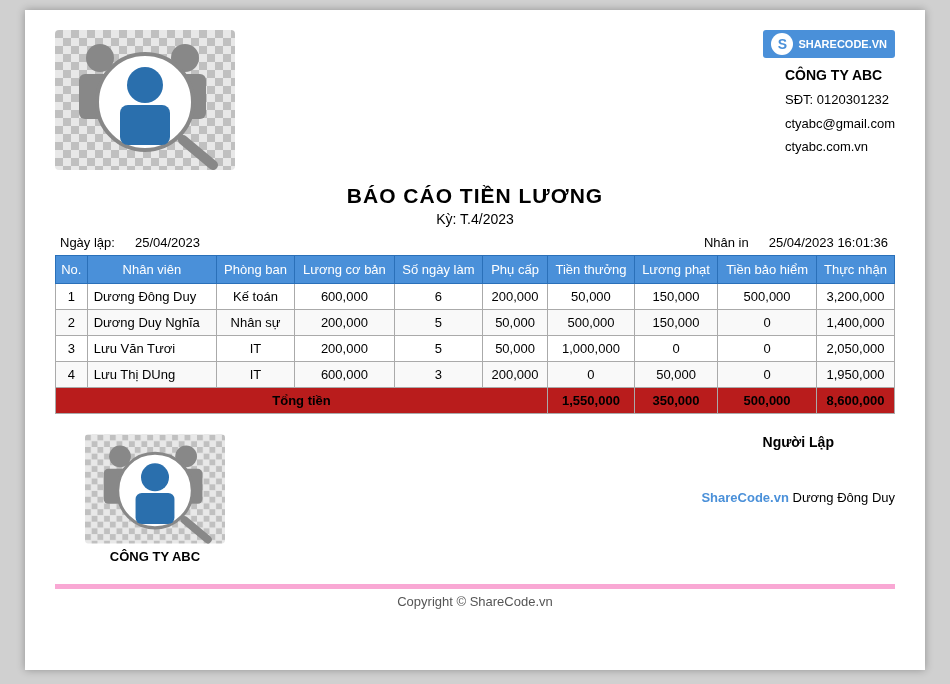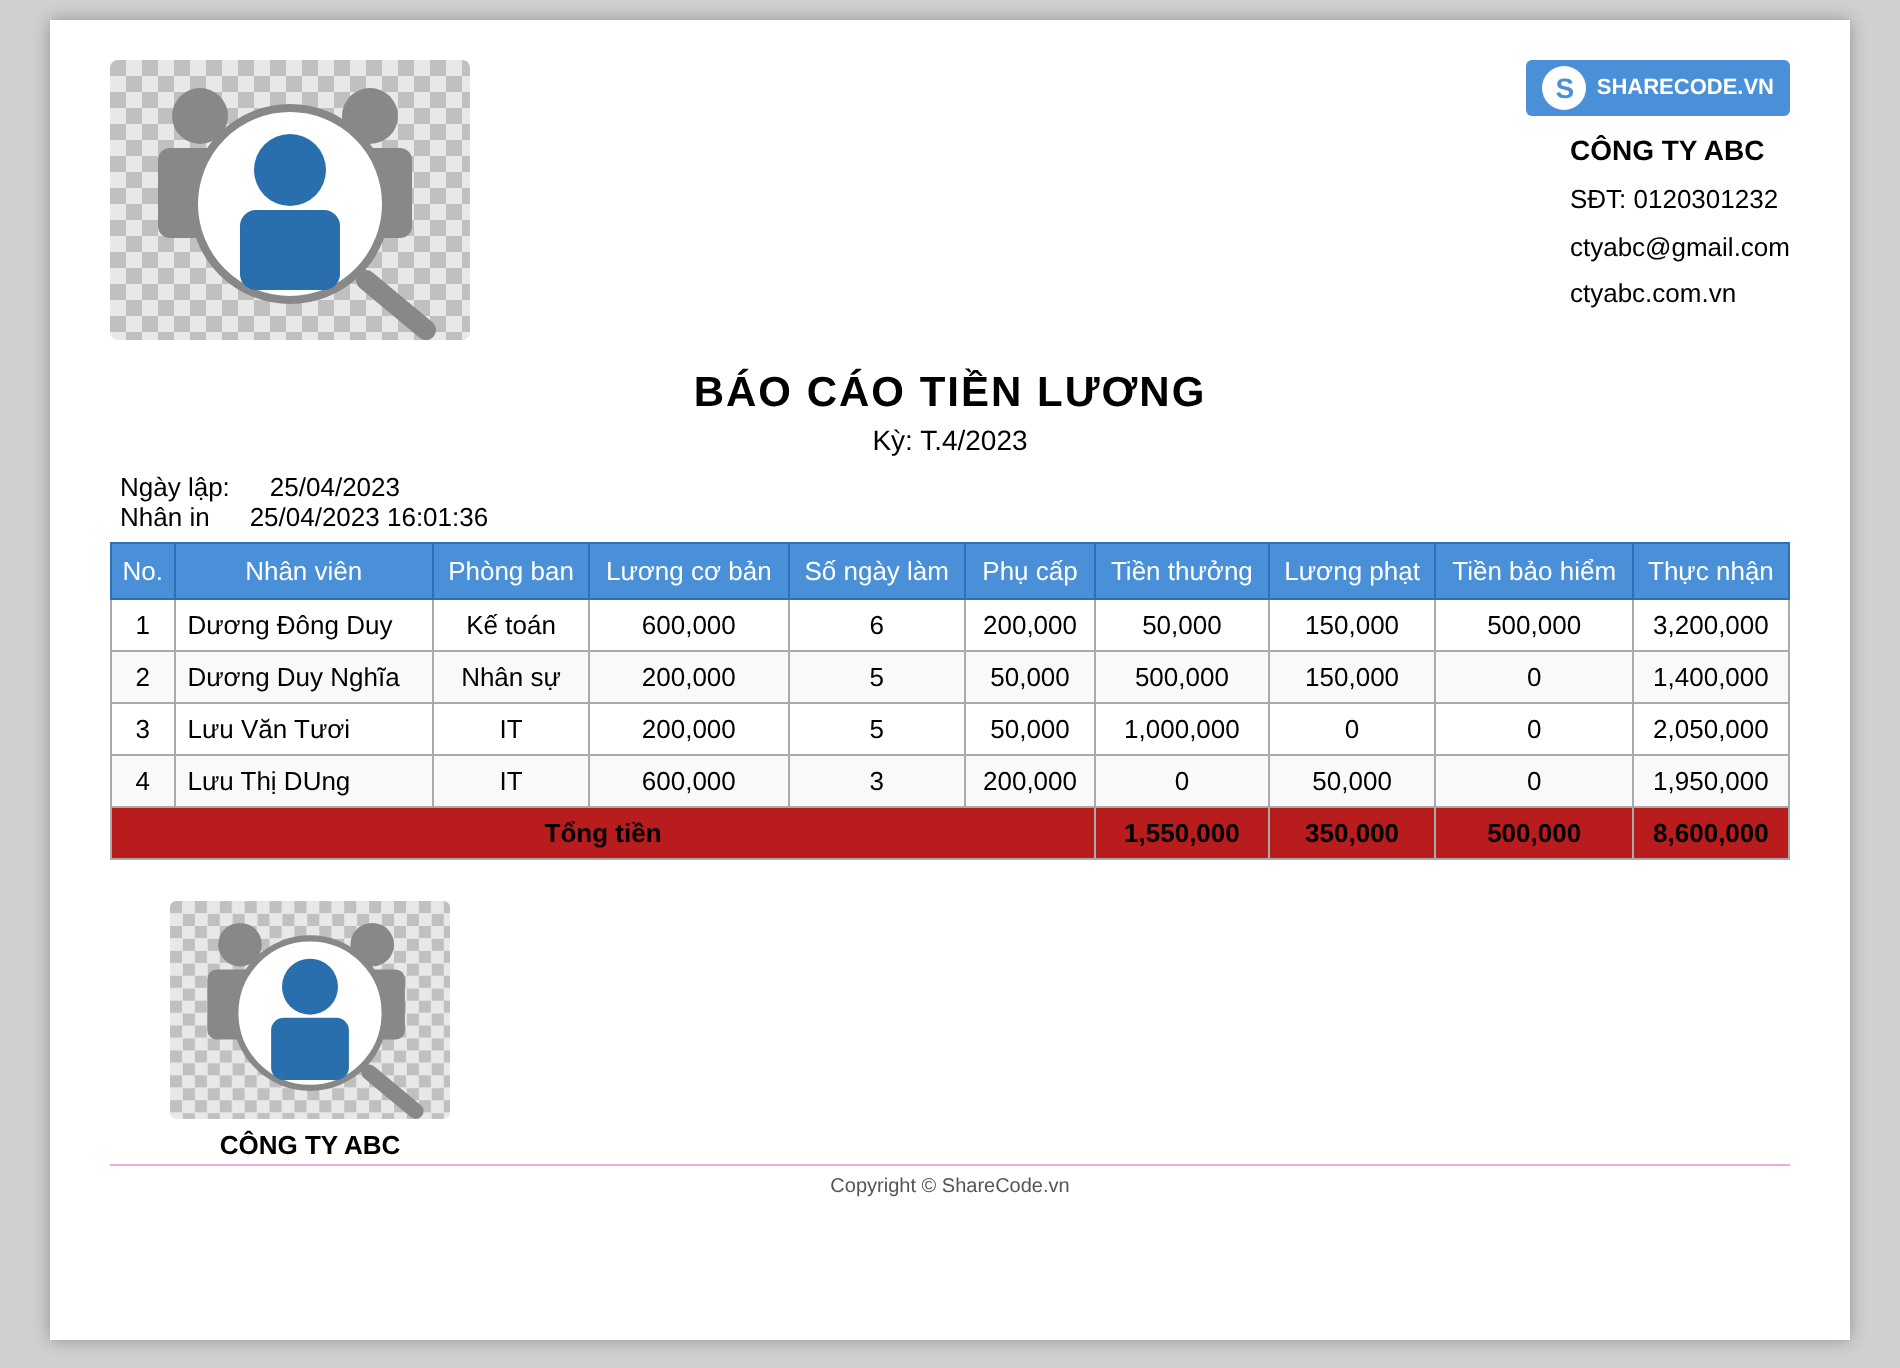--- a/index.html
+++ b/index.html
@@ -82,21 +82,20 @@
       font-size: 14px;
       margin-top: 3px;
     }
     
     .date-row {
       display: flex;
       justify-content: space-between;
       font-size: 13px;
       margin: 8px 2px 5px 0;
       padding: 0 5px;
-      flex-direction: column;
     }
     .date-row .date-group {
       display: flex;
       gap: 20px;
     }
     
     .salary-table {
       width: 100%;
       border-collapse: collapse;
       font-size: 13px;
@@ -146,25 +145,25 @@
     }
     .footer-right .nguoi-lap {
       font-weight: bold;
       margin-bottom: 40px;
     }
     .footer-right .name {
       font-size: 13px;
     }
     .copyright-bar {
       text-align: center;
-      font-size: 10px;
+      font-size: 13px;
       color: #555;
-      margin-top: 2px;
+      margin-top: 20px;
       padding-top: 5px;
-      border-top: 1px solid #f9a8d4;
+      border-top: 5px solid #f9a8d4;
     }
     .sharecode-watermark {
       color: #4a90d9;
       font-weight: bold;
     }
     .header-right {
       display: flex;
       flex-direction: column;
       align-items: flex-end;
     }
@@ -326,18 +325,25 @@
         <rect x="24" y="44" width="42" height="45" rx="6" fill="#888"></rect>
         <circle cx="130" cy="28" r="14" fill="#888"></circle>
         <rect x="109" y="44" width="42" height="45" rx="6" fill="#888"></rect>
         <circle cx="90" cy="72" r="48" fill="white" stroke="#888" stroke-width="4"></circle>
         <circle cx="90" cy="55" r="18" fill="#2a6fad"></circle>
         <rect x="65" y="75" width="50" height="40" rx="8" fill="#2a6fad"></rect>
         <line x1="128" y1="110" x2="158" y2="135" stroke="#888" stroke-width="10" stroke-linecap="round"></line>
       </svg>
       <div class="company-label">CÔNG TY ABC</div>
     </div>
+    <div class="footer-right">
+      <div class="nguoi-lap">Người Lập</div>
+      <div class="name">
+        <span class="sharecode-watermark">ShareCode.vn</span>
+        <span>Dương Đông Duy</span>
+      </div>
+    </div>
   </div>
 
   <div class="copyright-bar">
     <span>Copyright © ShareCode.vn</span>
   </div>
 </div>
 
 </body></html>

